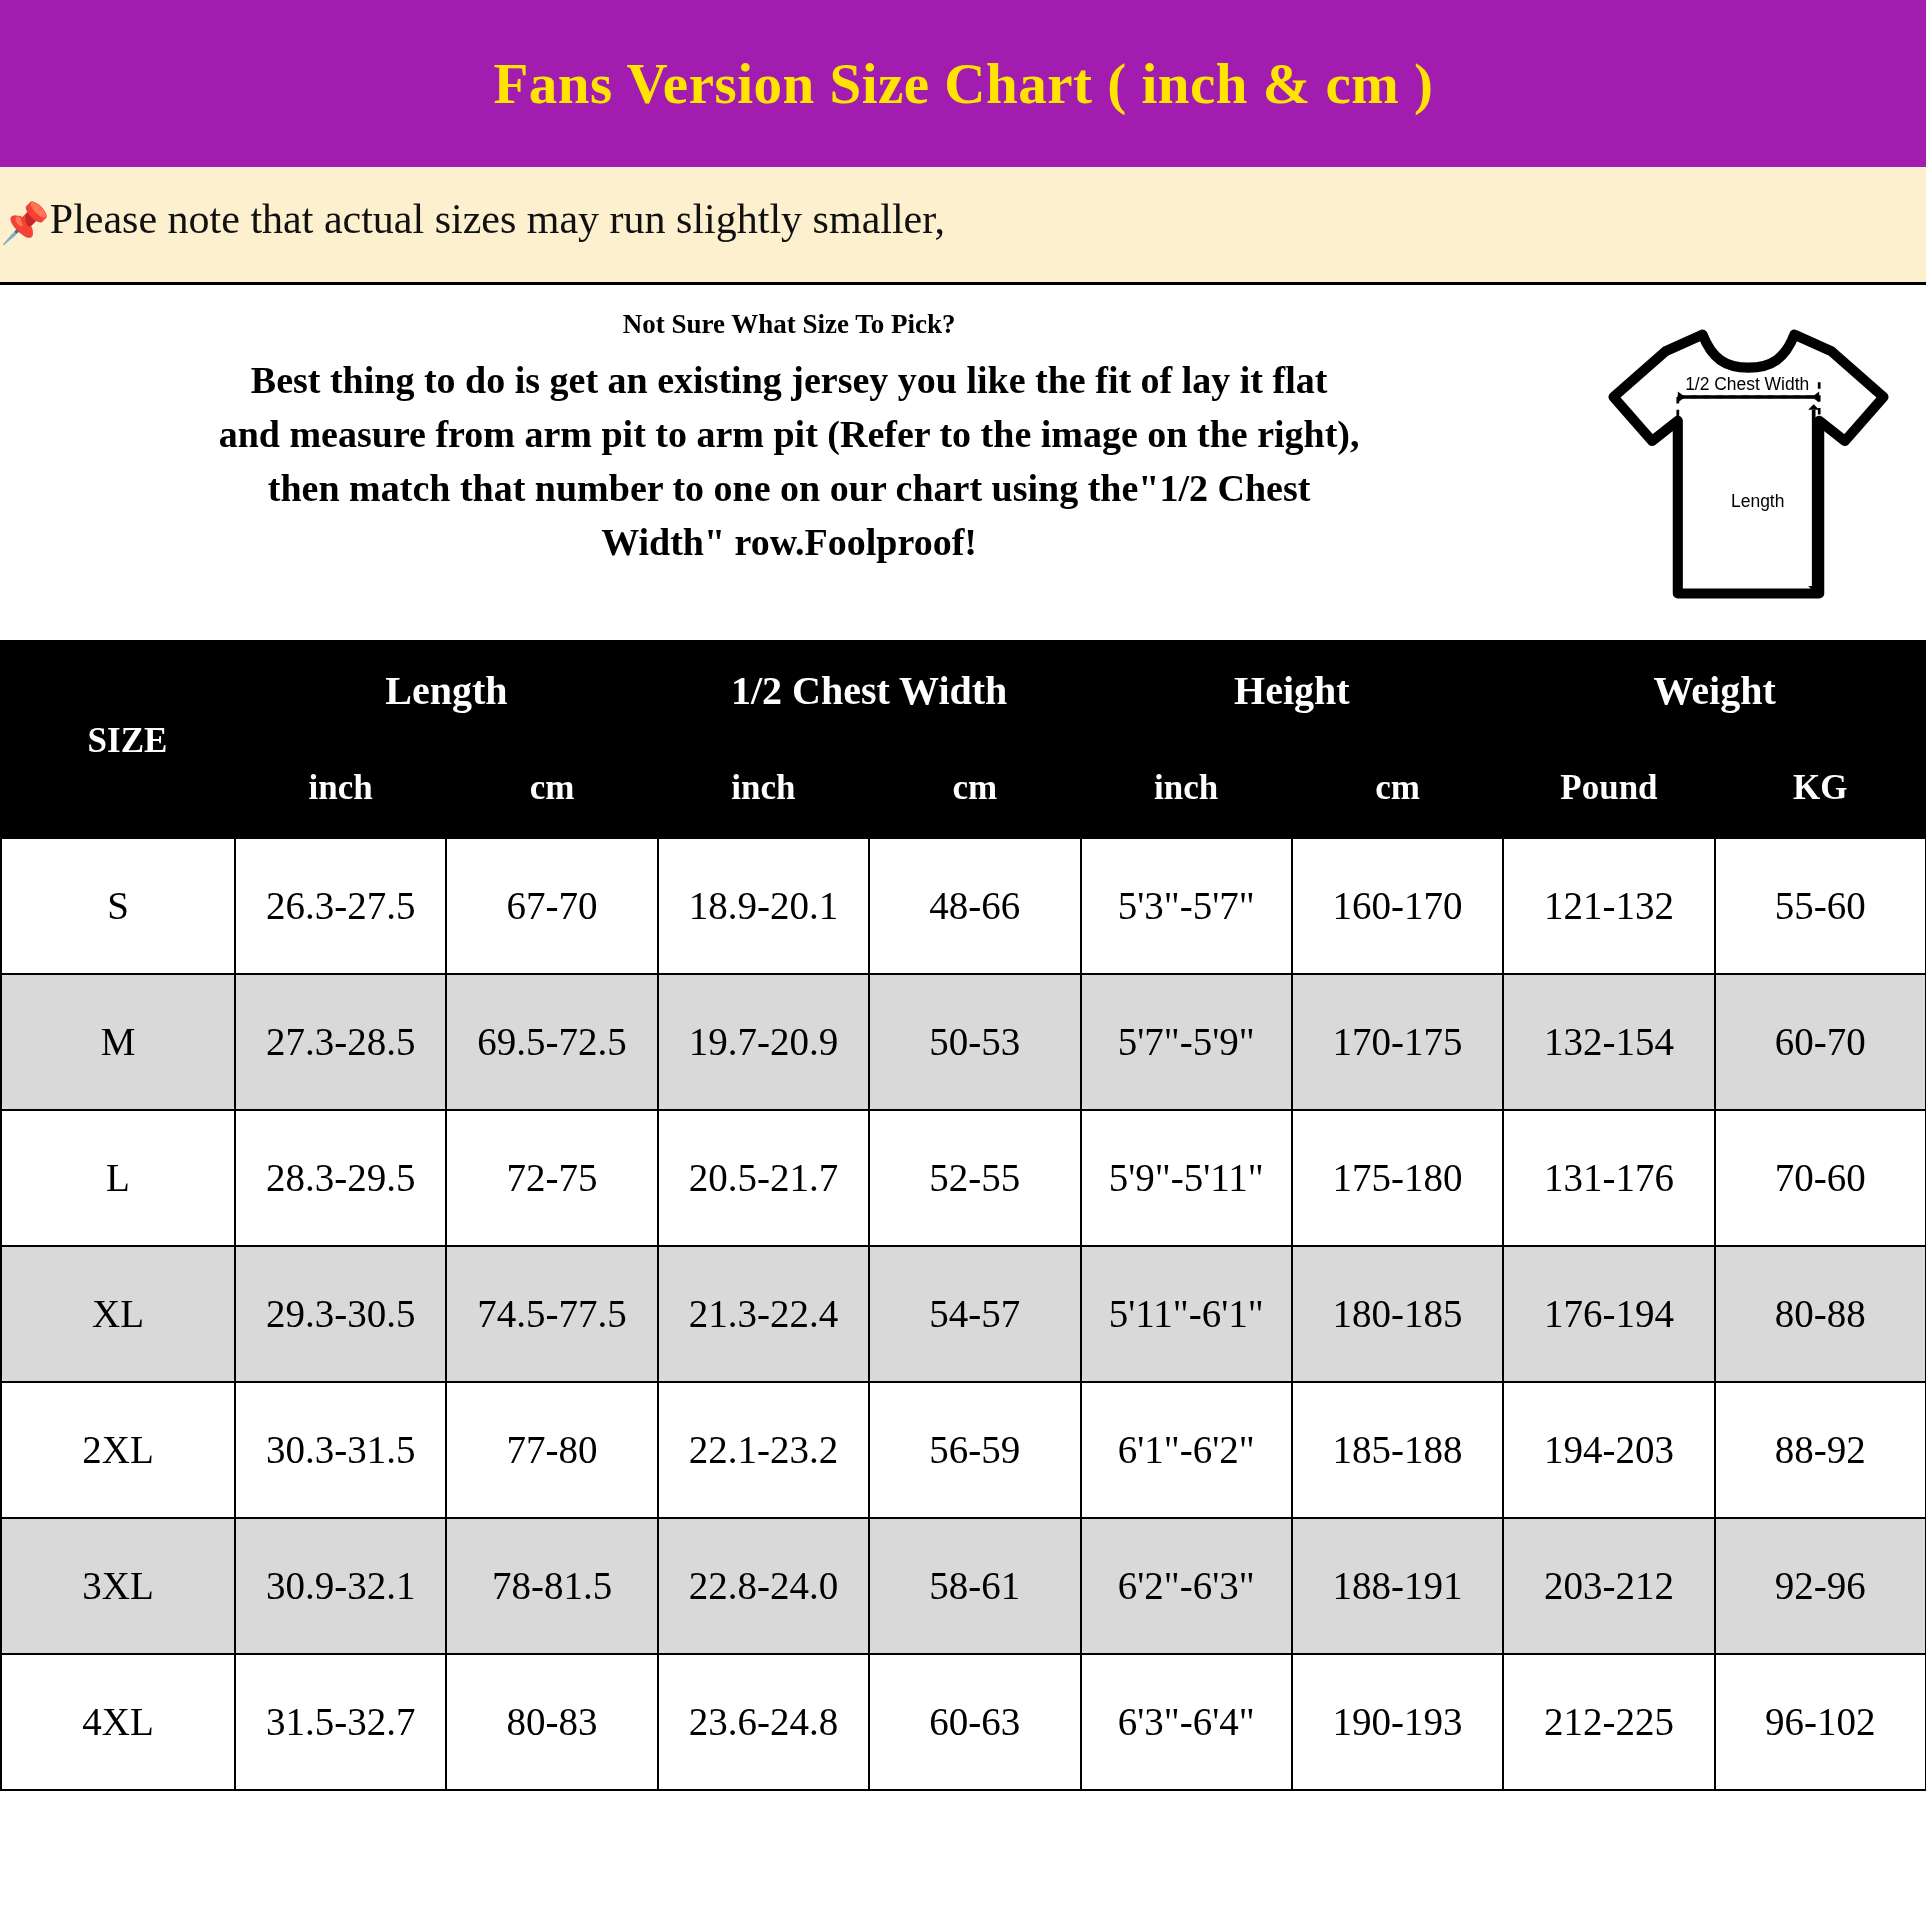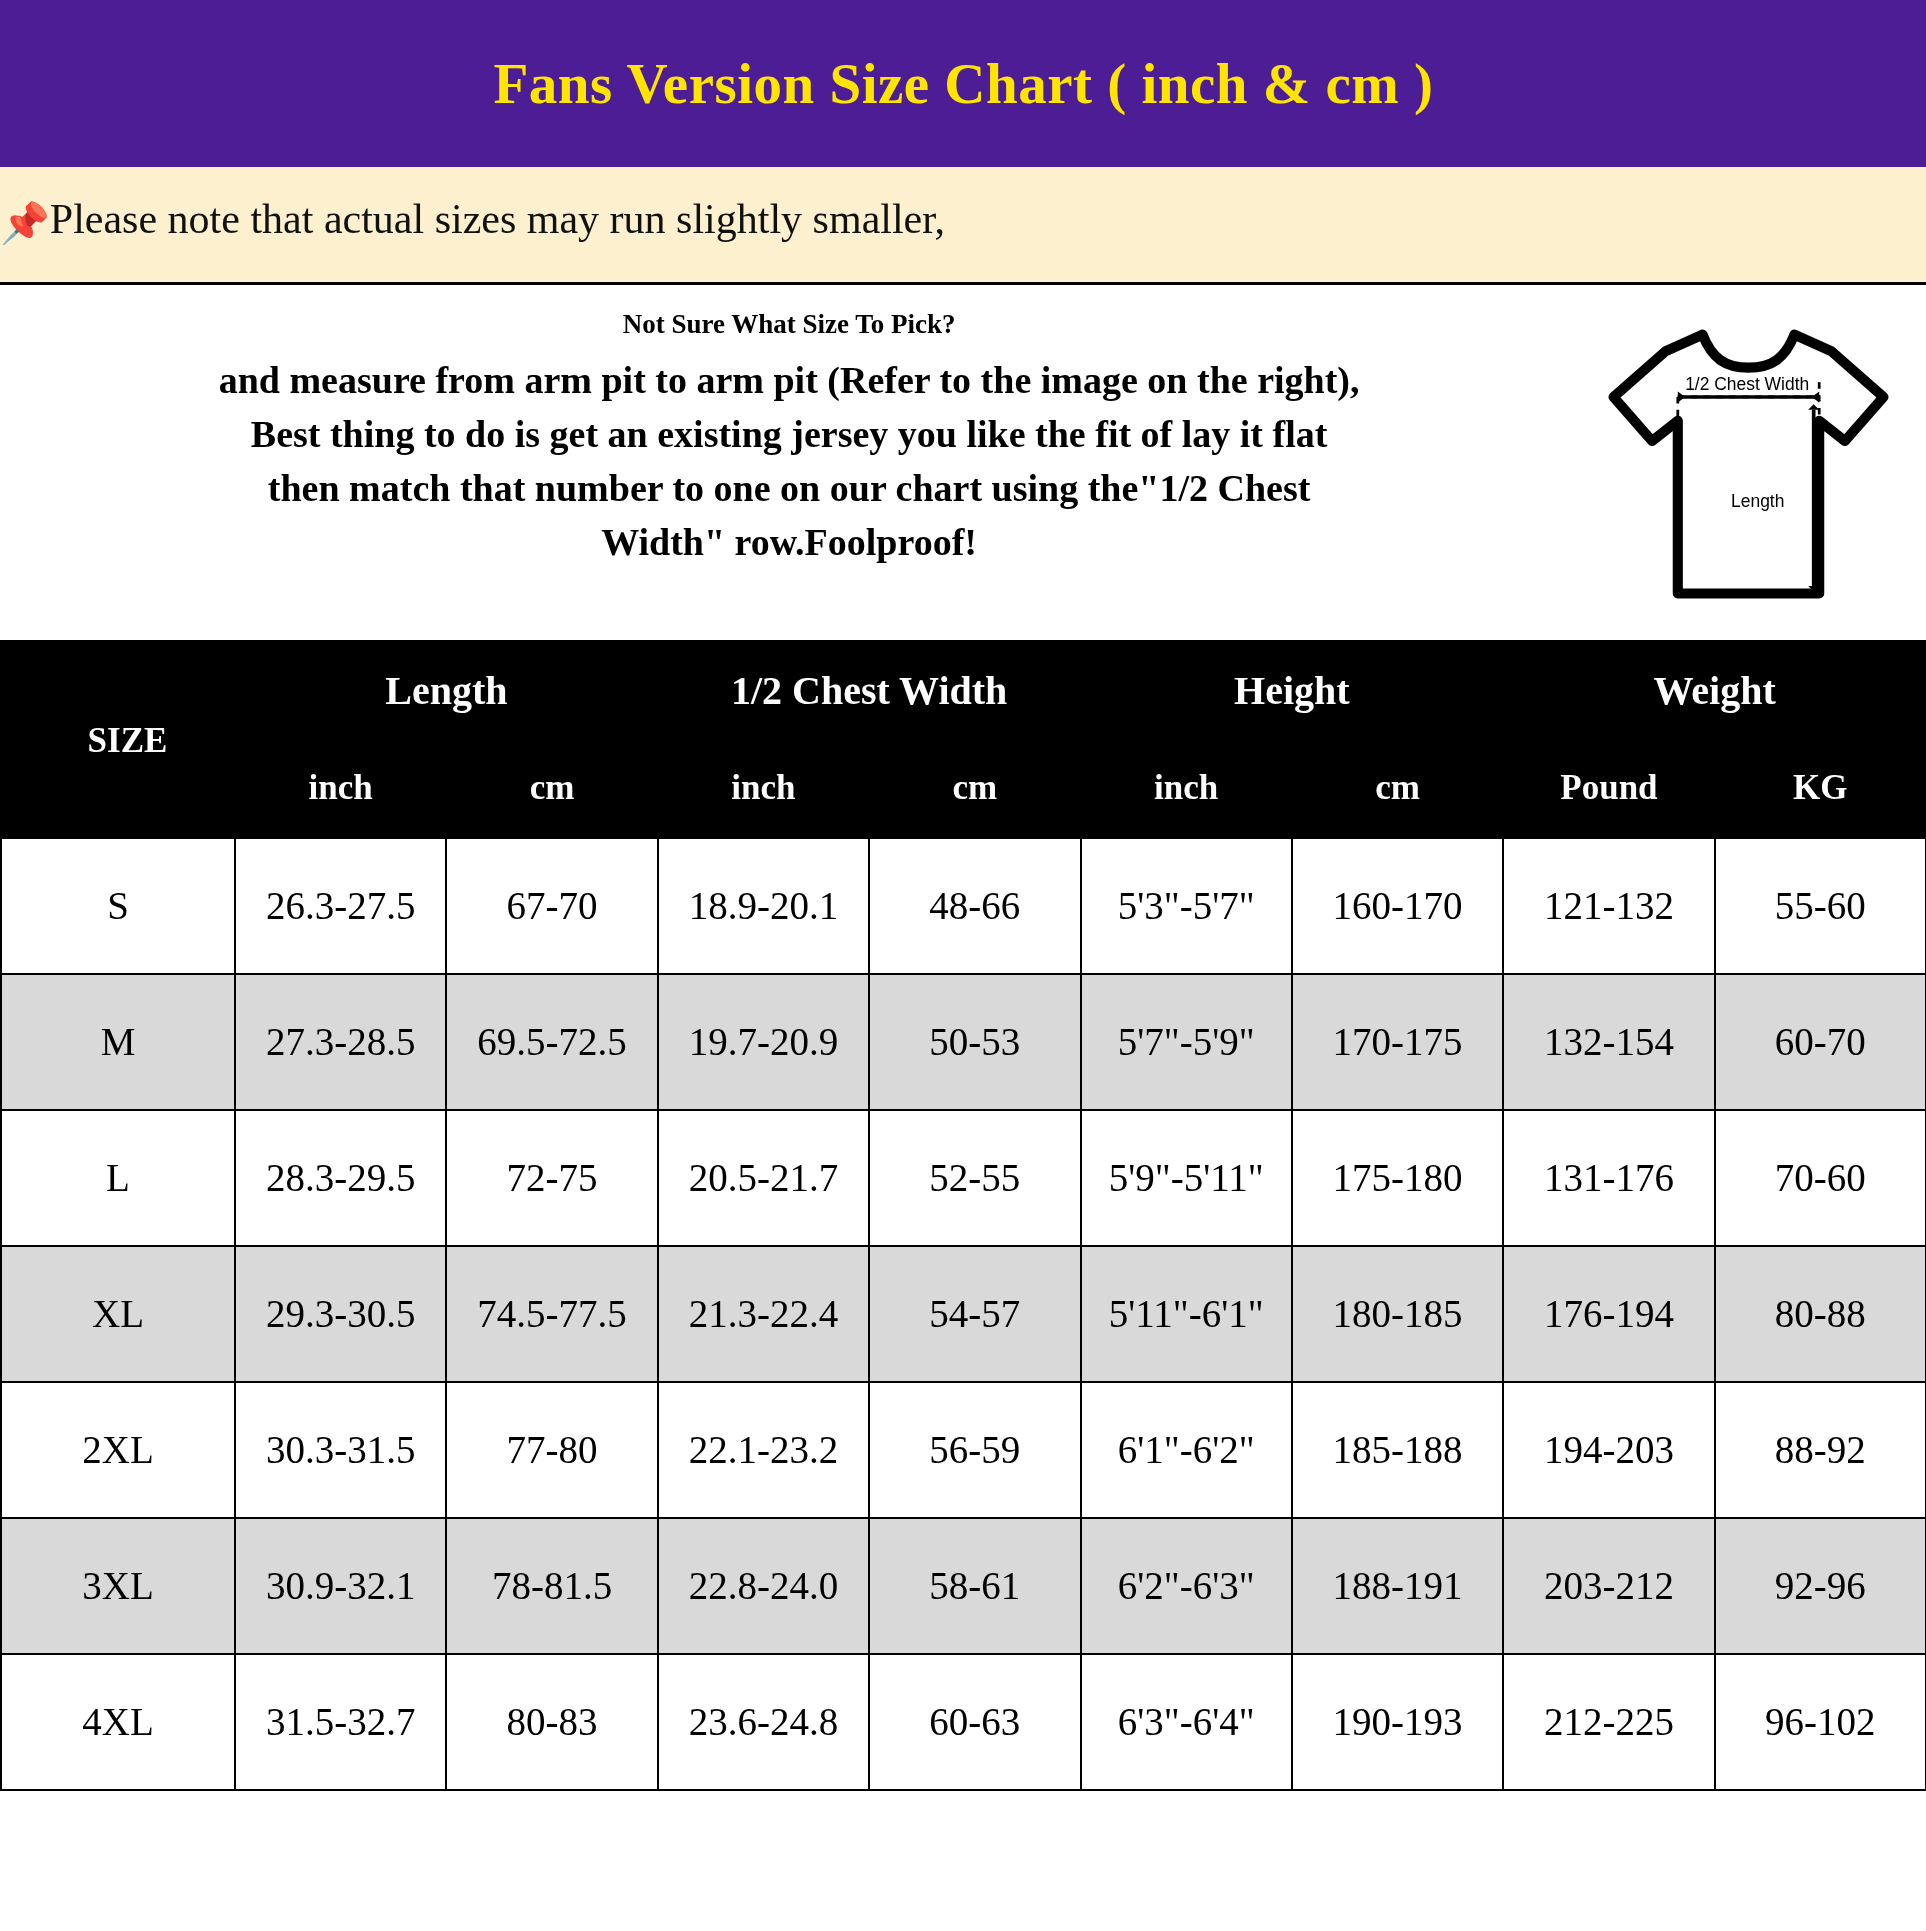--- a/index.html
+++ b/index.html
@@ -17,21 +17,21 @@
   .page {
     width: 1927px;
     height: 1931px;
     position: relative;
     display: flex;
     flex-direction: column;
   }
 
   
   .title-bar {
-    background: #4c1d95;
+    background: #a21caf;
     height: 167px;
     display: flex;
     align-items: center;
     justify-content: center;
   }
   .title-bar .title {
     color: #ffe400;
     font-size: 57px;
     font-weight: bold;
     letter-spacing: 0.5px;
@@ -166,22 +166,22 @@
 
   <div class="note-band">
     <div class="note-line">
       <span class="pin-icon">📌</span><span>Please note that actual sizes may run slightly smaller,</span>
     </div>
   </div>
 
   <div class="advice-section">
     <div class="advice-text">
       <div class="advice-head">Not Sure What Size To Pick?</div>
+      <div class="advice-body">Best thing to do is get an existing jersey you like the fit of lay it flat</div>
       <div class="advice-body">and measure from arm pit to arm pit (Refer to the image on the right),</div>
-      <div class="advice-body">Best thing to do is get an existing jersey you like the fit of lay it flat</div>
       <div class="advice-body">then match that number to one on our chart using the"1/2 Chest</div>
       <div class="advice-body">Width" row.Foolproof!</div>
     </div>
 
     <div class="tee-wrap">
       <svg width="303" height="303" viewBox="0 0 330 330">
         <path d="M115 18 L75 36 L18 86 L60 134 L88 112 L88 300 L242 300 L242 112 L270 134 L312 86 L255 36 L215 18
                  C205 44 190 54 165 54 C140 54 125 44 115 18 Z" fill="#ffffff" stroke="#000000" stroke-width="11" stroke-linejoin="round"></path>
         <line x1="88" y1="86" x2="242" y2="86" stroke="#000000" stroke-width="3" stroke-dasharray="7 7"></line>
         <line x1="88" y1="86" x2="88" y2="300" stroke="#000000" stroke-width="3" stroke-dasharray="7 7"></line>

